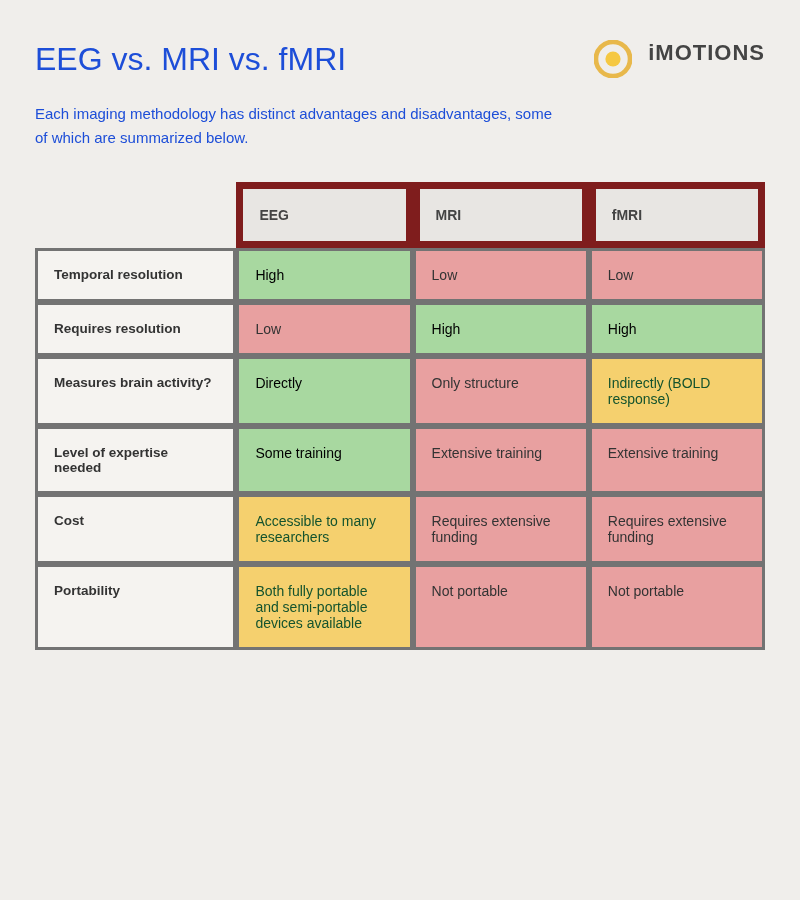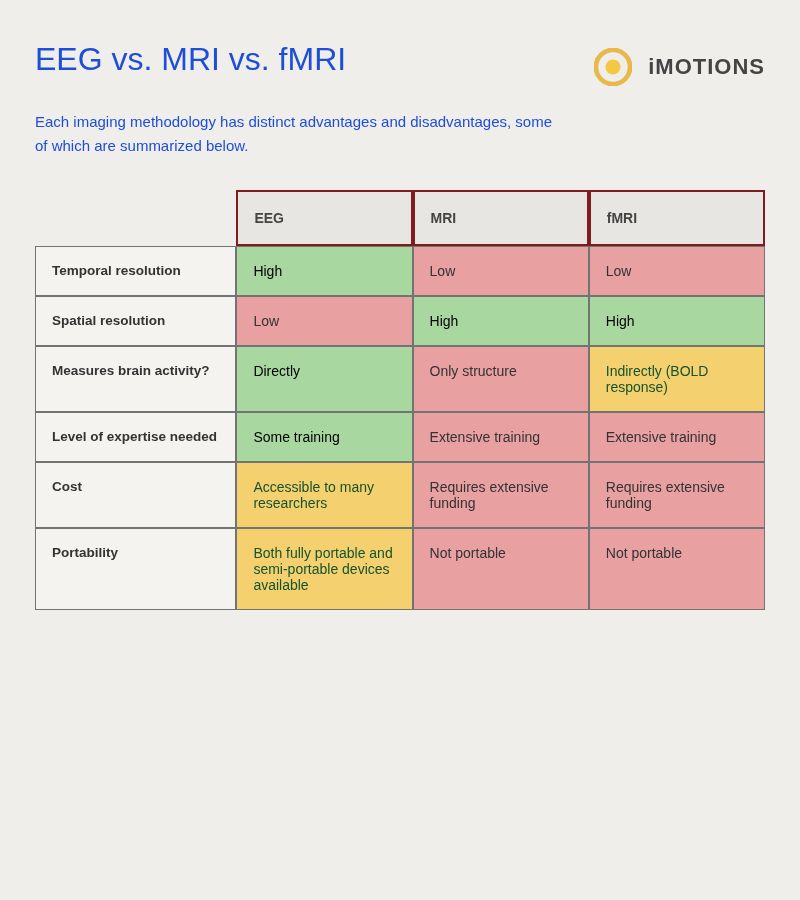--- a/index.html
+++ b/index.html
@@ -21,23 +21,23 @@
       margin-bottom: 24px;
     }
     .title-block h1 {
       font-size: 32px;
       font-weight: 400;
       color: #1d4ed8;
       line-height: 1.2;
     }
     .logo {
       display: flex;
-      align-items: center;
+      align-items: flex-start;
       gap: 16px;
-      margin-top: 8px;
+      margin-top: 0;
     }
     .logo-circle {
       width: 38px;
       height: 38px;
     }
     .logo-text {
       font-size: 22px;
       font-weight: 700;
       color: #444;
       letter-spacing: 1px;
@@ -62,30 +62,30 @@
     .col-mri { width: 175px; }
     .col-fmri { width: 175px; }
 
     th {
       background: #e8e6e3;
       font-size: 14px;
       font-weight: 600;
       color: #444;
       padding: 18px 16px;
       text-align: left;
-      border: 2px solid #7f1d1d;
+      border: 7px solid #7f1d1d;
     }
     th.empty-header {
       background: transparent;
       border: none;
     }
     td {
       padding: 16px 16px;
       font-size: 14px;
-      border: 1px solid #737373;
+      border: 3px solid #737373;
       vertical-align: top;
     }
     .row-label {
       background: #f5f3f0;
       font-weight: 700;
       color: #333;
       font-size: 13.5px;
     }
     .green { background: #a8d8a0; color: #000000; }
     .red   { background: #e8a0a0; color: #333; }
@@ -124,21 +124,21 @@
         </tr>
       </thead>
       <tbody id="table-body">
       <tr>
             <td class="row-label col-label">Temporal resolution</td>
             <td class="green col-eeg">High</td>
             <td class="red col-mri">Low</td>
             <td class="red col-fmri">Low</td>
           </tr>
           <tr>
-            <td class="row-label col-label">Spatial resolution</td>
+            <td class="row-label col-label">Requires resolution</td>
             <td class="red col-eeg">Low</td>
             <td class="green col-mri">High</td>
             <td class="green col-fmri">High</td>
           </tr>
           <tr>
             <td class="row-label col-label">Measures brain activity?</td>
             <td class="green col-eeg">Directly</td>
             <td class="red col-mri">Only structure</td>
             <td class="yellow col-fmri">Indirectly (BOLD response)</td>
           </tr>

